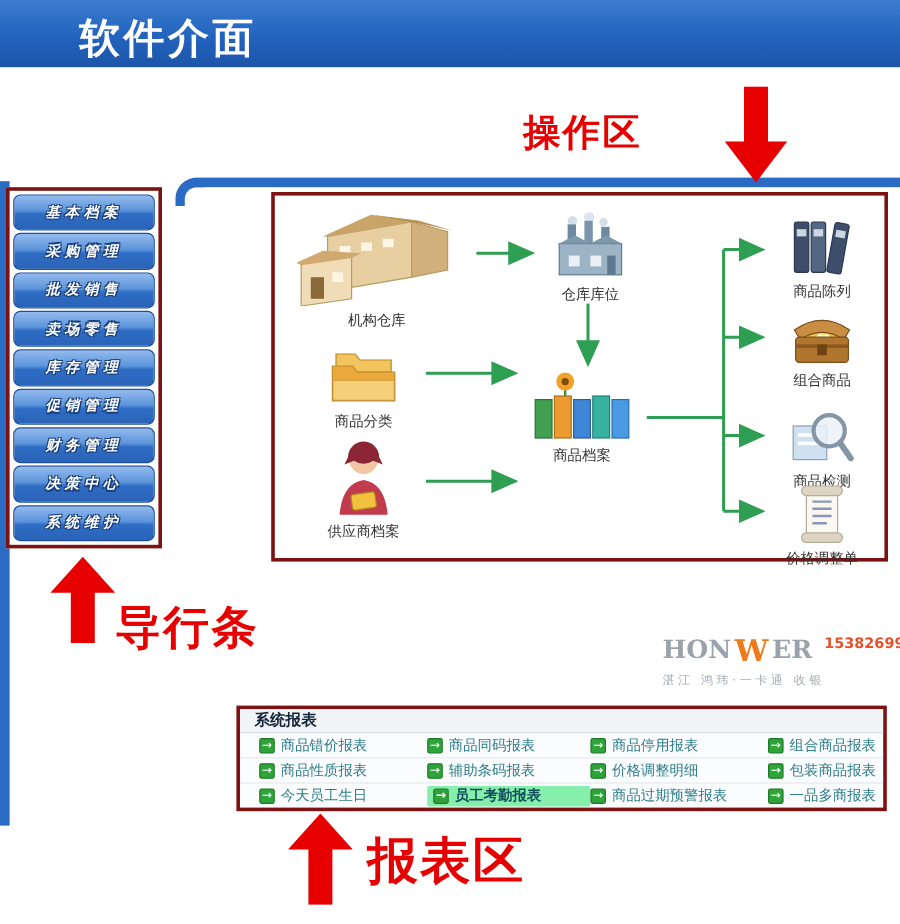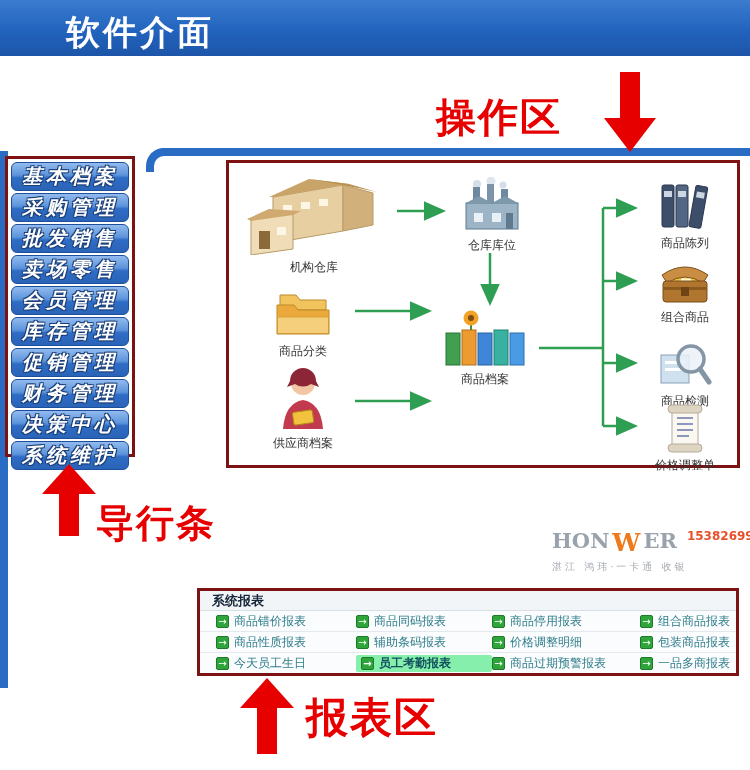--- a/index.html
+++ b/index.html
@@ -15,32 +15,32 @@
 
   
   .frame-hbar { position:absolute; left:162px; top:148px; width:588px; height:8px; background:#2a6bc4; }
   .frame-corner { position:absolute; left:146px; top:148px; width:24px; height:24px;
                   border-top:8px solid #2a6bc4; border-left:8px solid #2a6bc4;
                   border-top-left-radius:18px; }
   .frame-vbar { position:absolute; left:0; top:151px; width:8px; height:537px; background:#2a6bc4; }
 
   
   .red-note { position:absolute; color:#e60000; font-weight:bold; letter-spacing:2px; }
-  .note-op { left:436px; top:90px; font-size:40px; }
+  .note-op { left:436px; top:90px; font-size:31px; }
   .note-nav { left:96px; top:498px; font-size:38px; }
   .note-report { left:306px; top:690px; font-size:42px; }
   .arrow-wrap { position:absolute; line-height:0; }
 
   
   .sidebar { position:absolute; left:5px; top:156px; width:130px; height:301px;
              border:3px solid #7c1212; background:#fff;
              display:flex; flex-direction:column; padding:3px; gap:2px; }
   .nav-btn { flex:1; border-radius:6px; border:1px solid #1c4f9c;
              background:linear-gradient(180deg,#93bbee 0%, #5c94da 45%, #2f6cc4 55%, #2a64b8 100%);
-             color:#fff; font-weight:bold; font-style:italic; font-size:20px; letter-spacing:4px;
+             color:#fff; font-weight:bold; font-style:italic; font-size:12px; letter-spacing:4px;
              display:flex; align-items:center; justify-content:center; padding-left:0;
              text-shadow:-1px -1px 0 #1a3f7a, 1px -1px 0 #1a3f7a, -1px 1px 0 #1a3f7a, 1px 1px 0 #1a3f7a;
              cursor:pointer; }
 
   
   .diagram-box { position:absolute; left:226px; top:160px; width:514px; height:308px;
                  border:3px solid #7c1212; background:#fff; }
   .arrows-svg { position:absolute; left:0; top:0; }
   .dnode { position:absolute; text-align:center; cursor:pointer; }
   .dnode .icon { display:inline-block; line-height:0; }
@@ -88,21 +88,20 @@
       <rect x="16" width="20" height="48" fill="#e60000"></rect>
       <polygon points="0,46 52,46 26,80" fill="#e60000"></polygon>
     </svg>
   </div>
 
   <div class="sidebar">
     <div class="nav-btn">基本档案</div>
     <div class="nav-btn">采购管理</div>
     <div class="nav-btn">批发销售</div>
     <div class="nav-btn">卖场零售</div>
-    <div class="nav-btn">会员管理</div>
     <div class="nav-btn">库存管理</div>
     <div class="nav-btn">促销管理</div>
     <div class="nav-btn">财务管理</div>
     <div class="nav-btn">决策中心</div>
     <div class="nav-btn">系统维护</div>
   </div>
 
   <div class="arrow-wrap" style="left:42px; top:464px;">
     <svg width="54" height="72" viewBox="0 0 54 72">
       <polygon points="27,0 0,30 54,30" fill="#e60000"></polygon>

